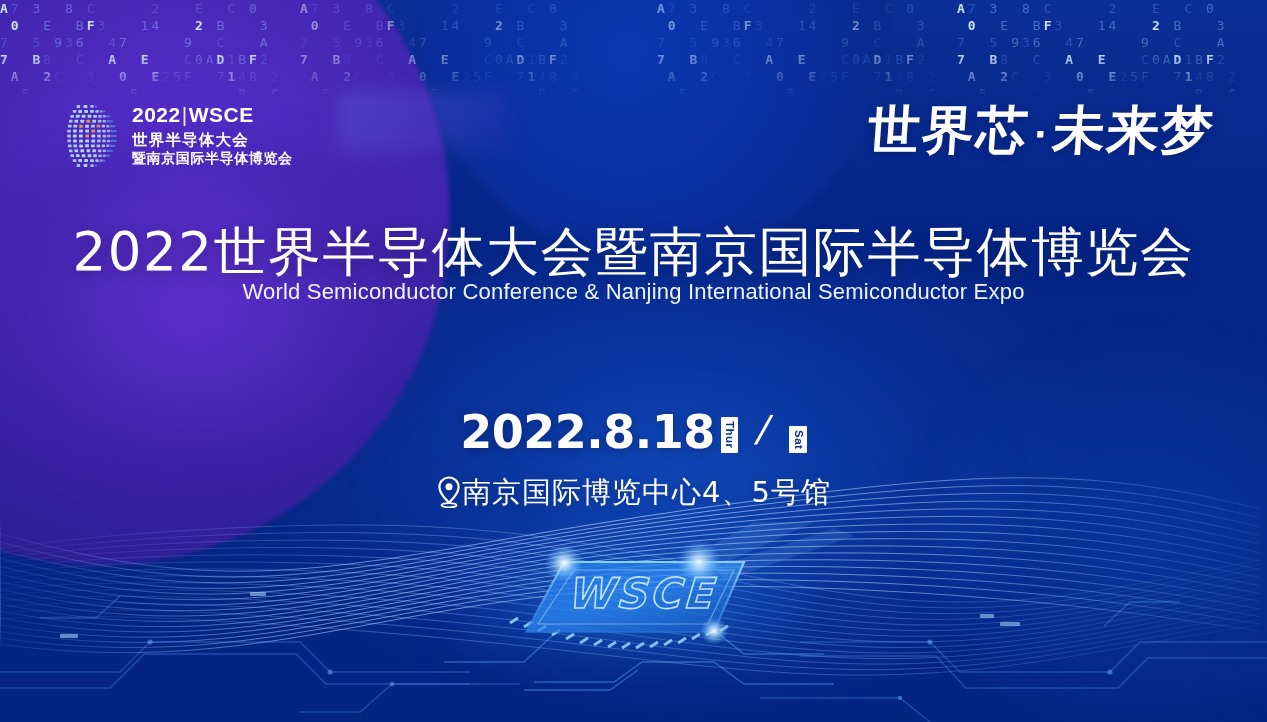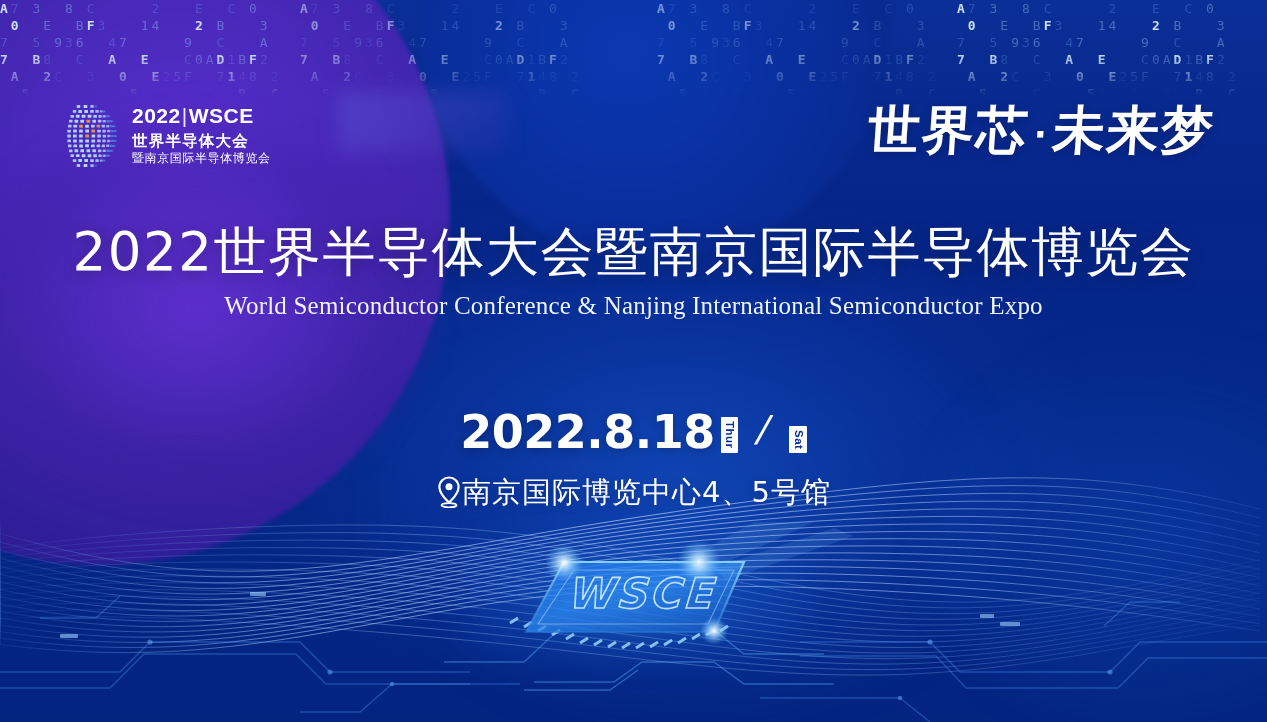--- a/index.html
+++ b/index.html
@@ -94,21 +94,21 @@
   #logoLine1 {
     font-size:21px; font-weight:700; letter-spacing:.5px;
     line-height:1; margin-bottom:5px; white-space:nowrap;
   }
   #logoLine1 .bar { font-weight:400; opacity:.9; padding:0 1px; }
   #logoLine2 {
     font-size:15.5px; font-weight:700; line-height:1.28;
     letter-spacing:1.2px; white-space:nowrap;
   }
   #logoLine3 {
-    font-size:12px; font-weight:400; line-height:1.28;
+    font-size:14px; font-weight:700; line-height:1.28;
     letter-spacing:.6px; white-space:nowrap;
   }
 
   
   #slogan {
     position:absolute; right:52px; top:104px;
     font-size:52px; font-weight:800; color:#fff;
     letter-spacing:2px; line-height:1;
     font-family:"DejaVu Sans","Liberation Sans",sans-serif;
     transform:skewX(-4deg);
@@ -122,24 +122,24 @@
     position:absolute; left:0; right:0; top:224px; text-align:center;
   }
   #titleCn {
     font-size:53px; font-weight:400; color:#fff;
     letter-spacing:1.5px; line-height:1.05;
     white-space:nowrap;
     text-shadow:0 3px 16px rgba(0,0,0,.30);
     font-family:"DejaVu Sans","Liberation Sans",sans-serif;
   }
   #titleEn {
-    margin-top:12px;
-    font-size:25px; font-weight:400; color:#eef4ff;
+    margin-top:0;
+    font-size:22px; font-weight:400; color:#eef4ff;
     letter-spacing:.2px; line-height:1.1; white-space:nowrap;
-    font-family:Liberation Serif, serif;
+    font-family:Liberation Sans, sans-serif;
   }
 
   
   #dateRow {
     position:absolute; left:0; right:0; top:409px;
     display:flex; align-items:center; justify-content:center; gap:6px;
     color:#fff;
   }
   .dateNum {
     font-size:46px; font-weight:800; letter-spacing:-.5px; line-height:1;

